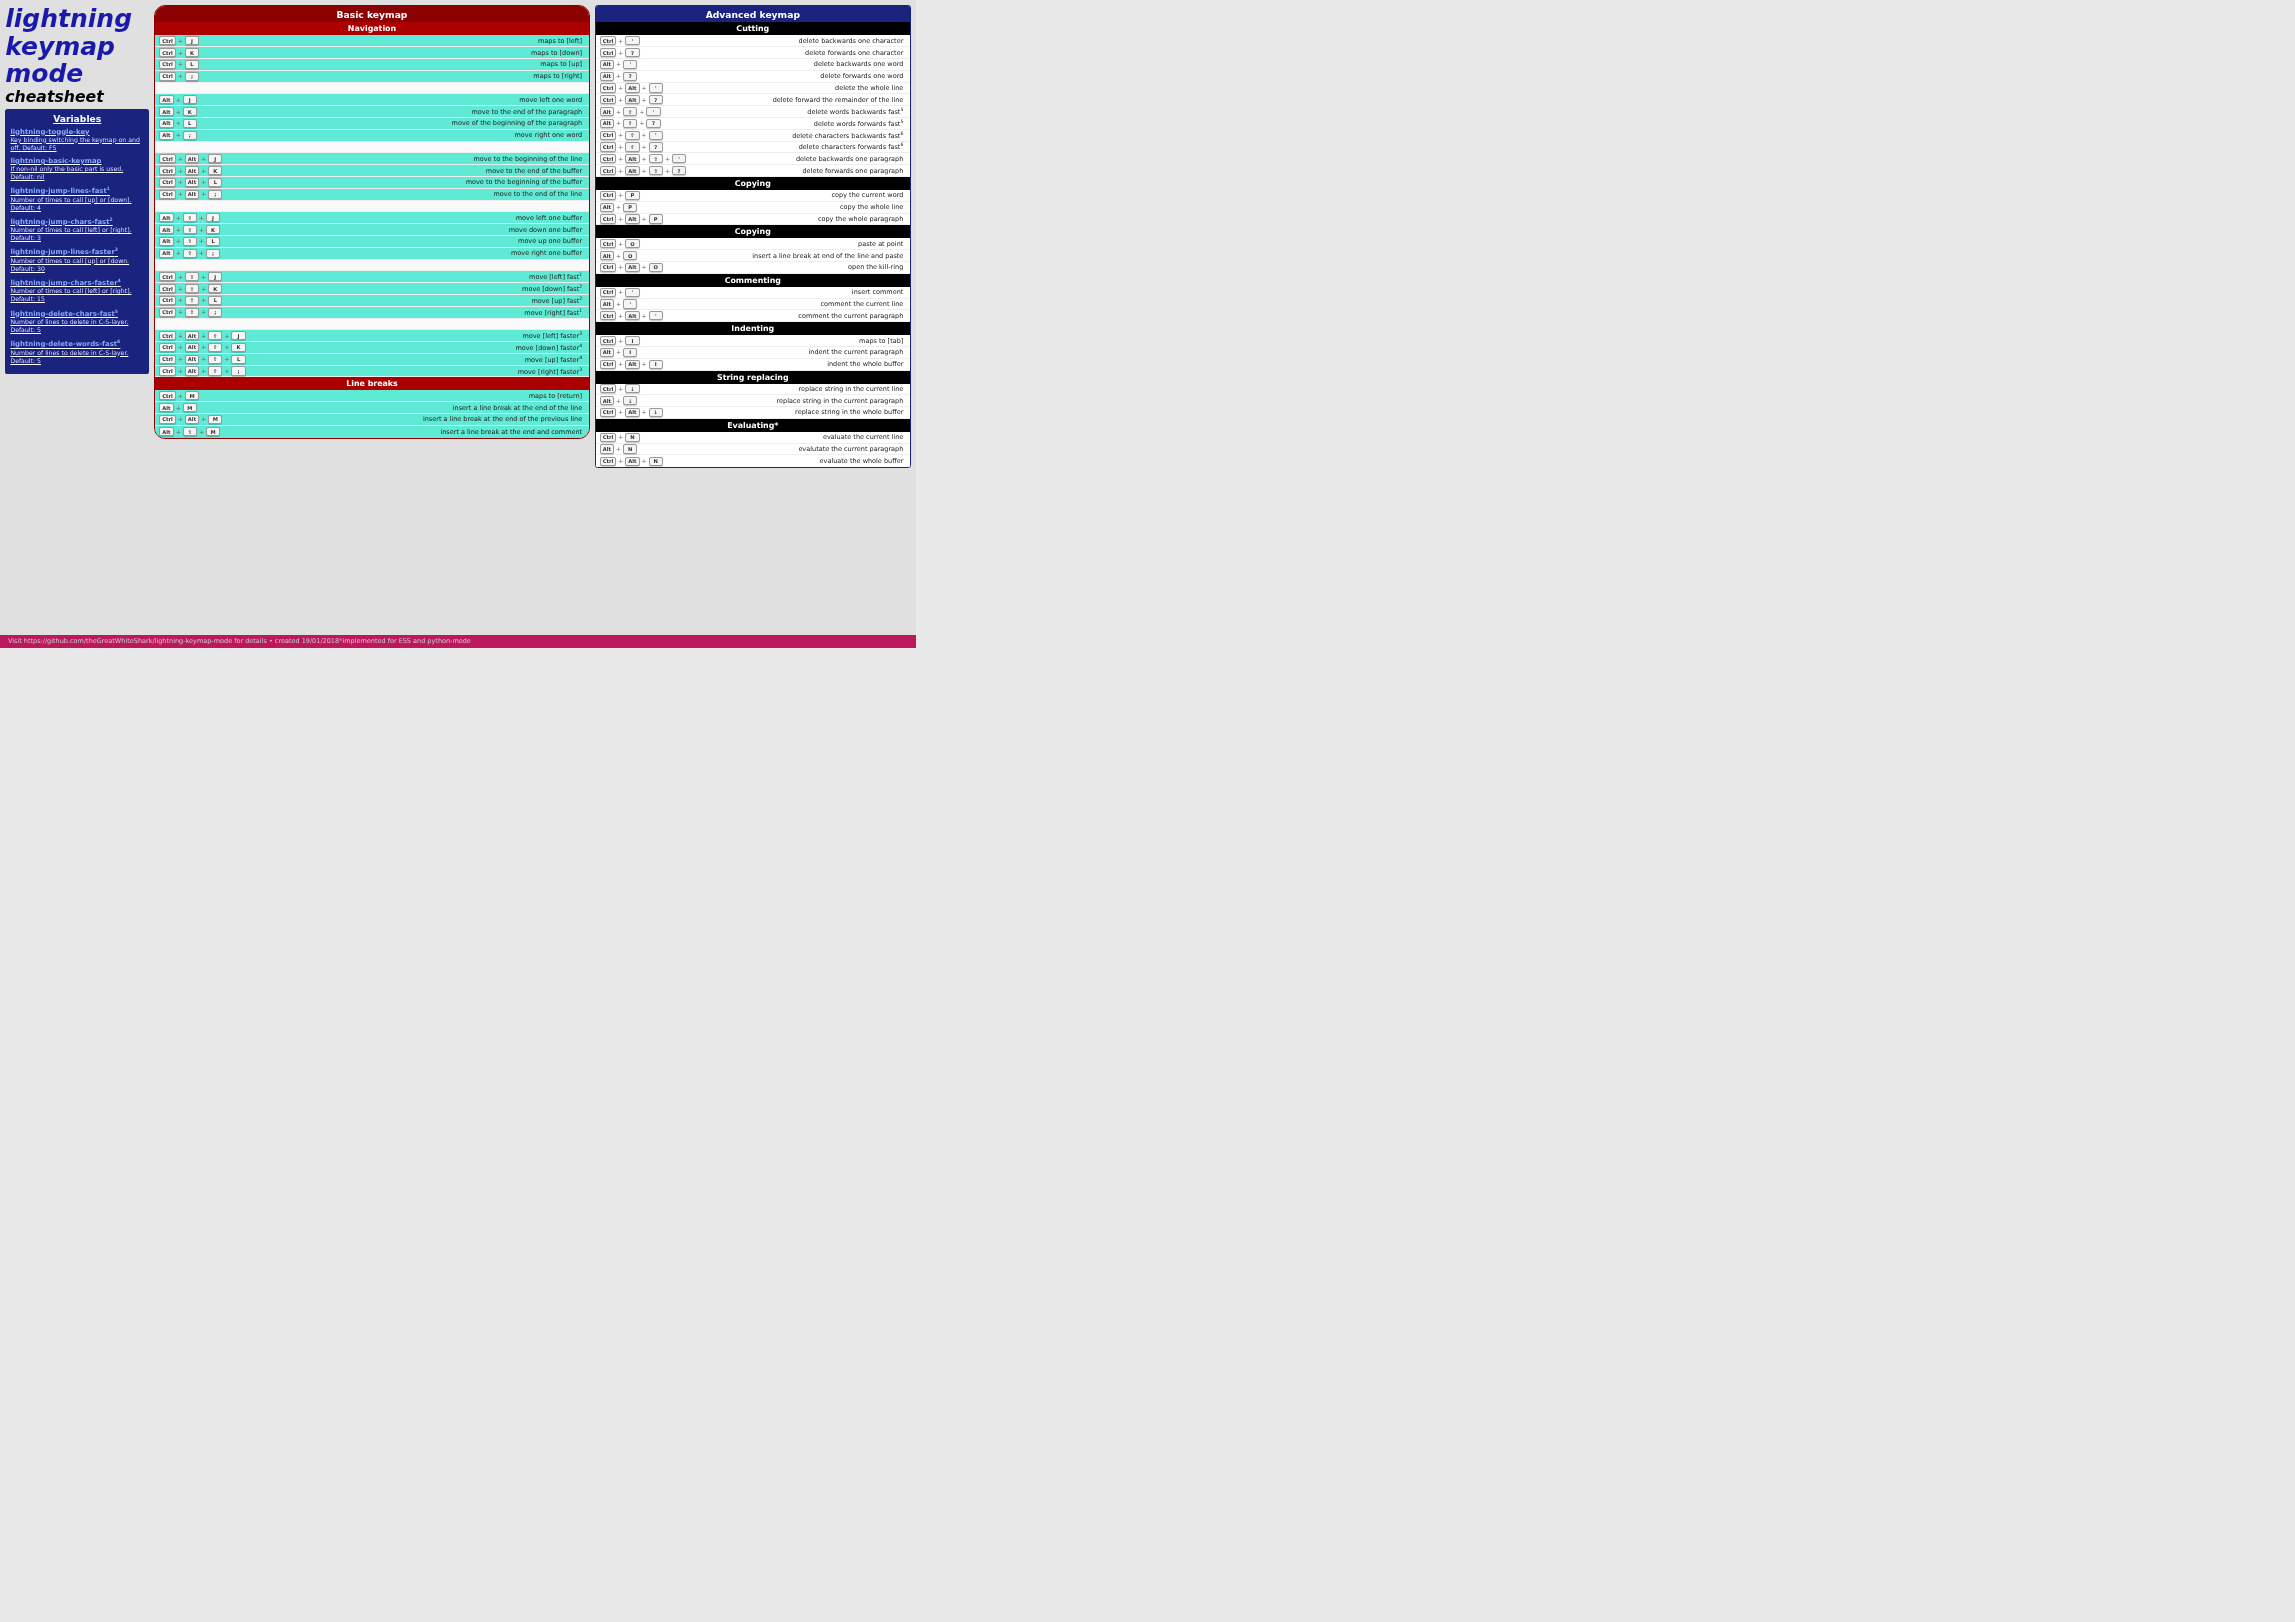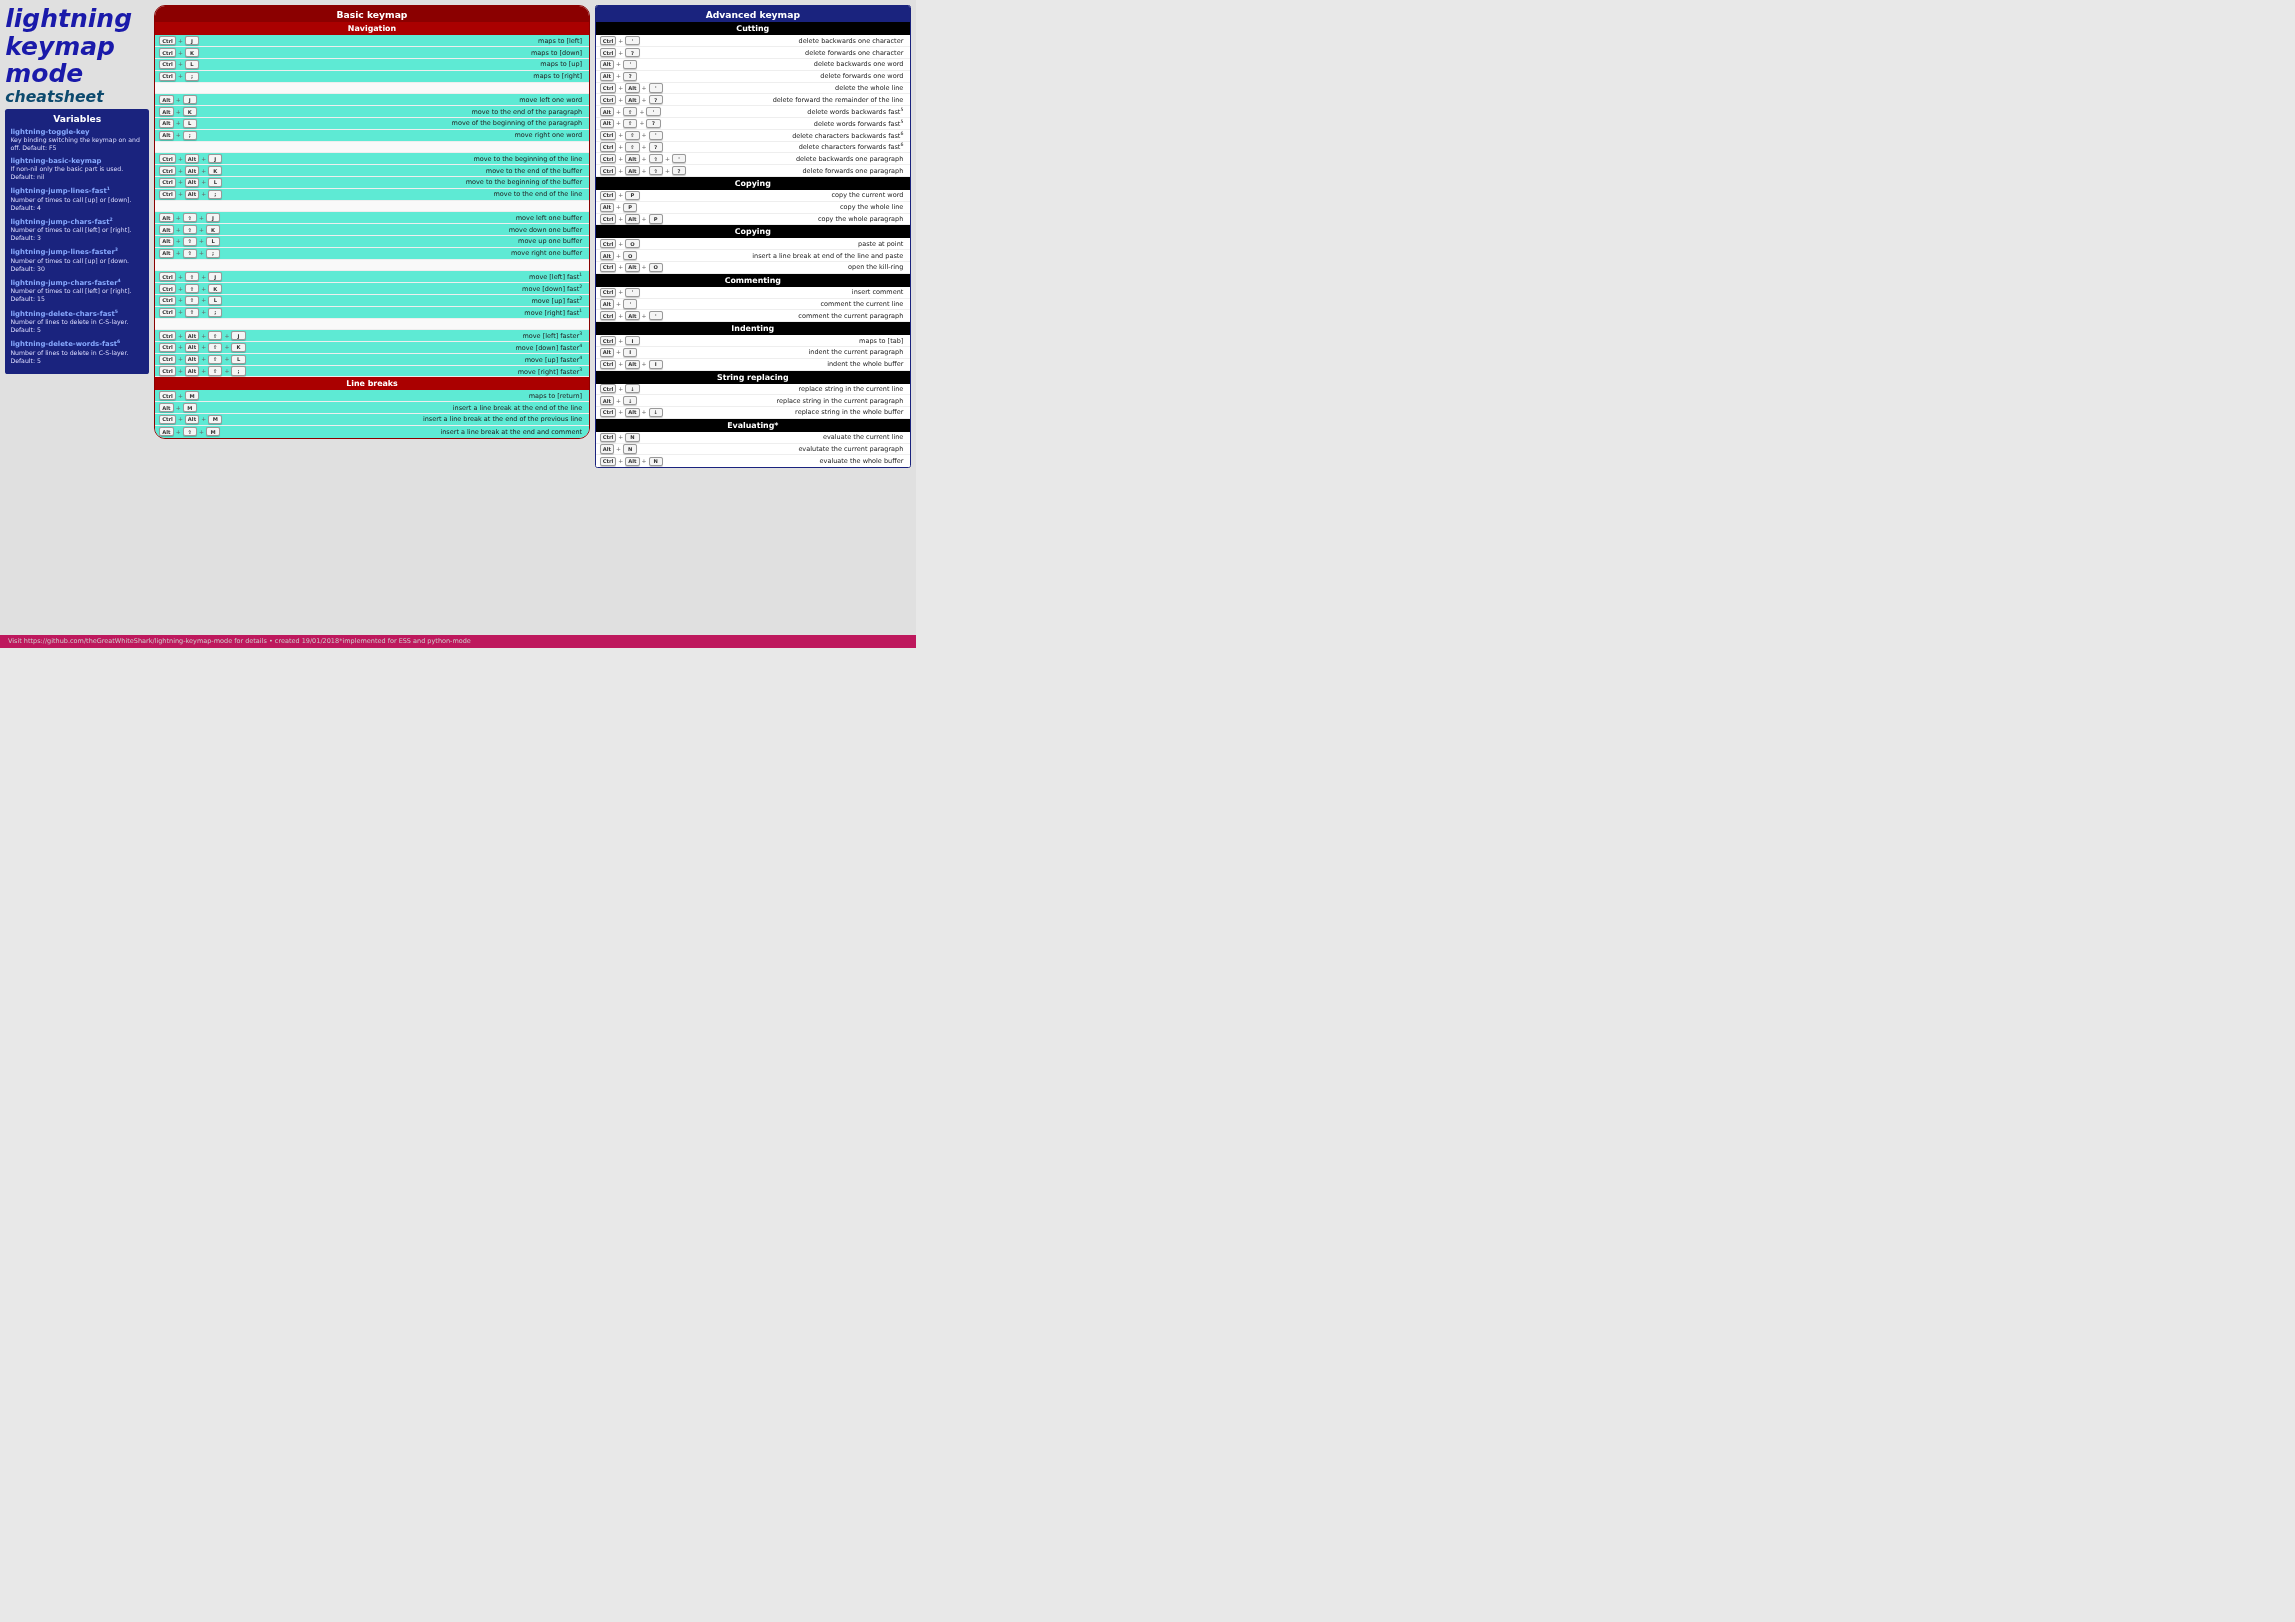--- a/index.html
+++ b/index.html
@@ -35,28 +35,29 @@
     .title-block {
       color: #1a1aaa;
       font-size: 25px;
       font-weight: 900;
       line-height: 1.1;
       font-style: italic;
     }
     .title-block .cheatsheet {
       font-size: 15.7px;
       font-weight: bold;
-      color: #0c4a6e;
+      color: #000000;
       font-style: italic;
     }
     .variables-box {
       background: #1a237e;
       border-radius: 2.6px;
       padding: 3.9px 5.2px;
       color: white;
+      text-decoration: underline;
     }
     .variables-box .var-title {
       font-size: 9.2px;
       font-weight: bold;
       text-align: center;
       margin-bottom: 3.9px;
     }
     .var-item {
       margin-bottom: 5.2px;
       font-size: 6.5px;

